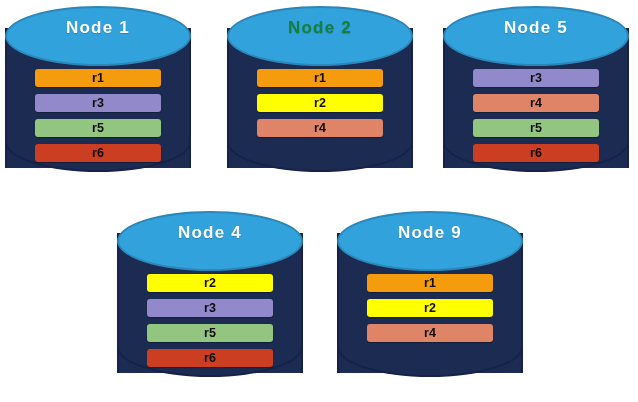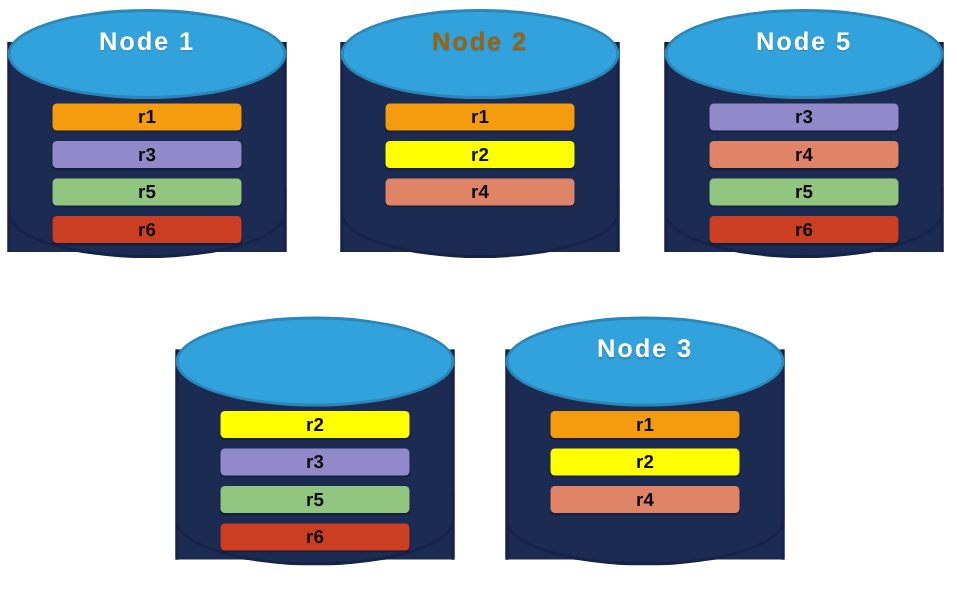--- a/index.html
+++ b/index.html
@@ -122,21 +122,21 @@
         <div class="record" style="background: rgb(146, 198, 128); color: rgb(13, 13, 13);">r5</div>
         <div class="record" style="background: rgb(204, 62, 34); color: rgb(13, 13, 13);">r6</div>
       </div>
     </div>
     <div class="node" style="left: 227px; top: 6px;">
       <div class="cyl">
         <div class="cyl-body" style="background: rgb(28, 43, 82);"></div>
         <div class="cyl-bottom" style="background: rgb(28, 43, 82);"></div>
         <div class="cyl-top" style="background: rgb(50, 162, 220);"></div>
       </div>
-      <div class="node-title" style="color: #a16207; text-align: center;">Node 2</div>
+      <div class="node-title" style="color: #15803d; text-align: center;">Node 2</div>
       <div class="records">
         <div class="record" style="background: rgb(245, 155, 14); color: rgb(13, 13, 13);">r1</div>
         <div class="record" style="background: rgb(255, 255, 0); color: rgb(13, 13, 13);">r2</div>
         <div class="record" style="background: rgb(224, 132, 104); color: rgb(13, 13, 13);">r4</div>
       </div>
     </div>
     <div class="node" style="left: 443px; top: 6px;">
       <div class="cyl">
         <div class="cyl-body" style="background: rgb(28, 43, 82);"></div>
         <div class="cyl-bottom" style="background: rgb(28, 43, 82);"></div>
@@ -149,33 +149,34 @@
         <div class="record" style="background: rgb(146, 198, 128); color: rgb(13, 13, 13);">r5</div>
         <div class="record" style="background: rgb(204, 62, 34); color: rgb(13, 13, 13);">r6</div>
       </div>
     </div>
     <div class="node" style="left: 117px; top: 211px;">
       <div class="cyl">
         <div class="cyl-body" style="background: rgb(28, 43, 82);"></div>
         <div class="cyl-bottom" style="background: rgb(28, 43, 82);"></div>
         <div class="cyl-top" style="background: rgb(50, 162, 220);"></div>
       </div>
+      <div class="node-title" style="color: rgb(255, 255, 255);">Node 4</div>
       <div class="records">
         <div class="record" style="background: rgb(255, 255, 0); color: rgb(13, 13, 13);">r2</div>
         <div class="record" style="background: rgb(145, 137, 201); color: rgb(13, 13, 13);">r3</div>
         <div class="record" style="background: rgb(146, 198, 128); color: rgb(13, 13, 13);">r5</div>
         <div class="record" style="background: rgb(204, 62, 34); color: rgb(13, 13, 13);">r6</div>
       </div>
     </div>
     <div class="node" style="left: 337px; top: 211px;">
       <div class="cyl">
         <div class="cyl-body" style="background: rgb(28, 43, 82);"></div>
         <div class="cyl-bottom" style="background: rgb(28, 43, 82);"></div>
         <div class="cyl-top" style="background: rgb(50, 162, 220);"></div>
       </div>
-      <div class="node-title" style="color: rgb(255, 255, 255);">Node 3</div>
+      <div class="node-title" style="color: rgb(255, 255, 255);">Node 9</div>
       <div class="records">
         <div class="record" style="background: rgb(245, 155, 14); color: rgb(13, 13, 13);">r1</div>
         <div class="record" style="background: rgb(255, 255, 0); color: rgb(13, 13, 13);">r2</div>
         <div class="record" style="background: rgb(224, 132, 104); color: rgb(13, 13, 13);">r4</div>
       </div>
     </div>
   </div>
 
 </body></html>

